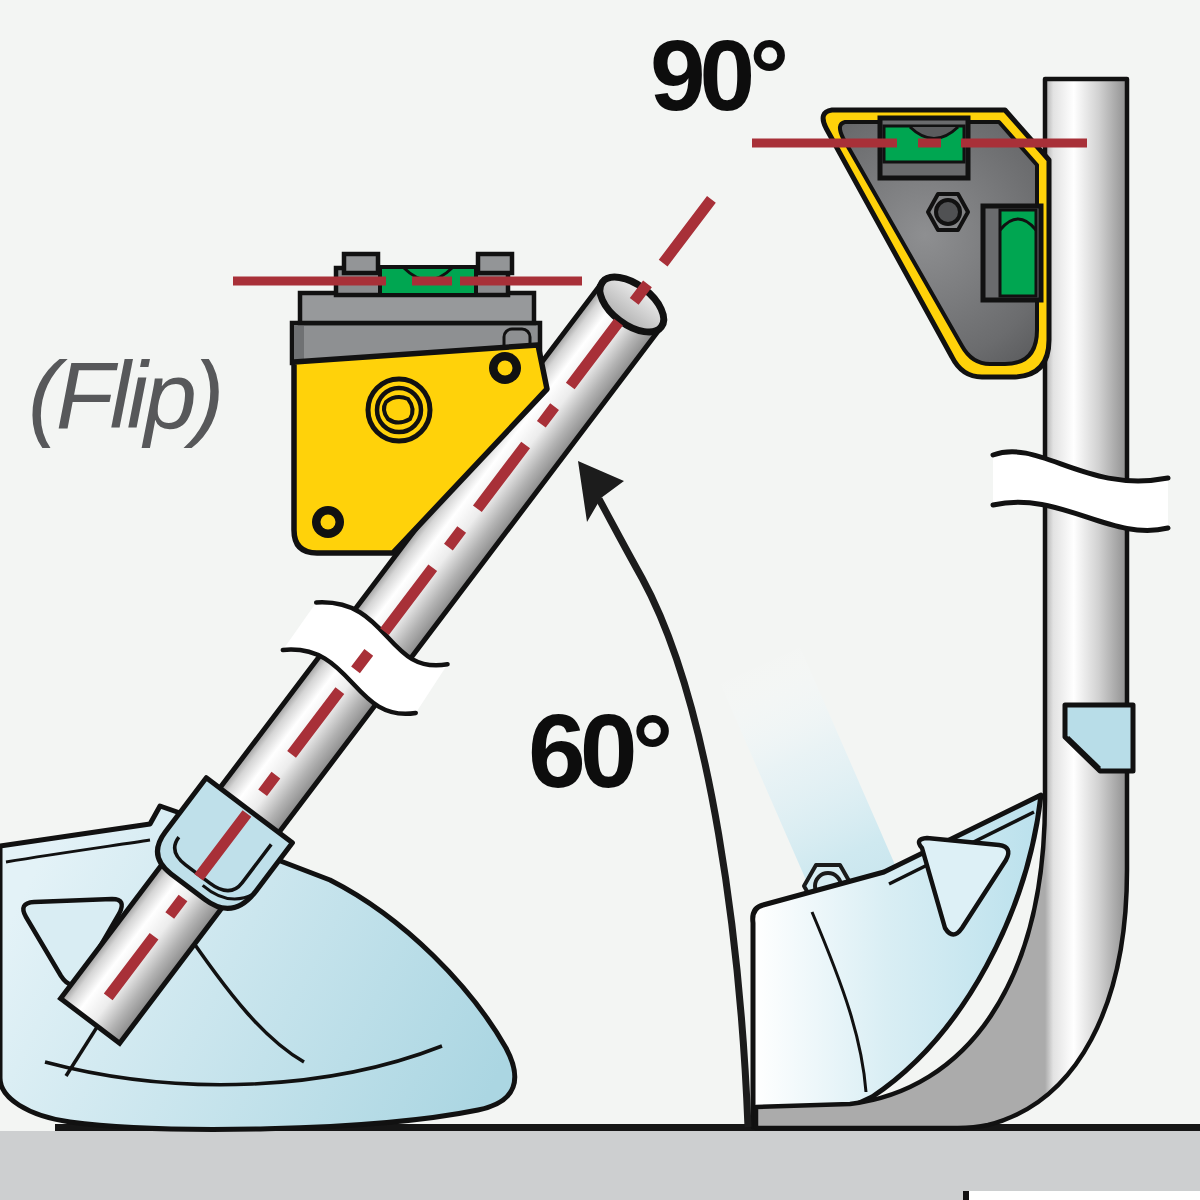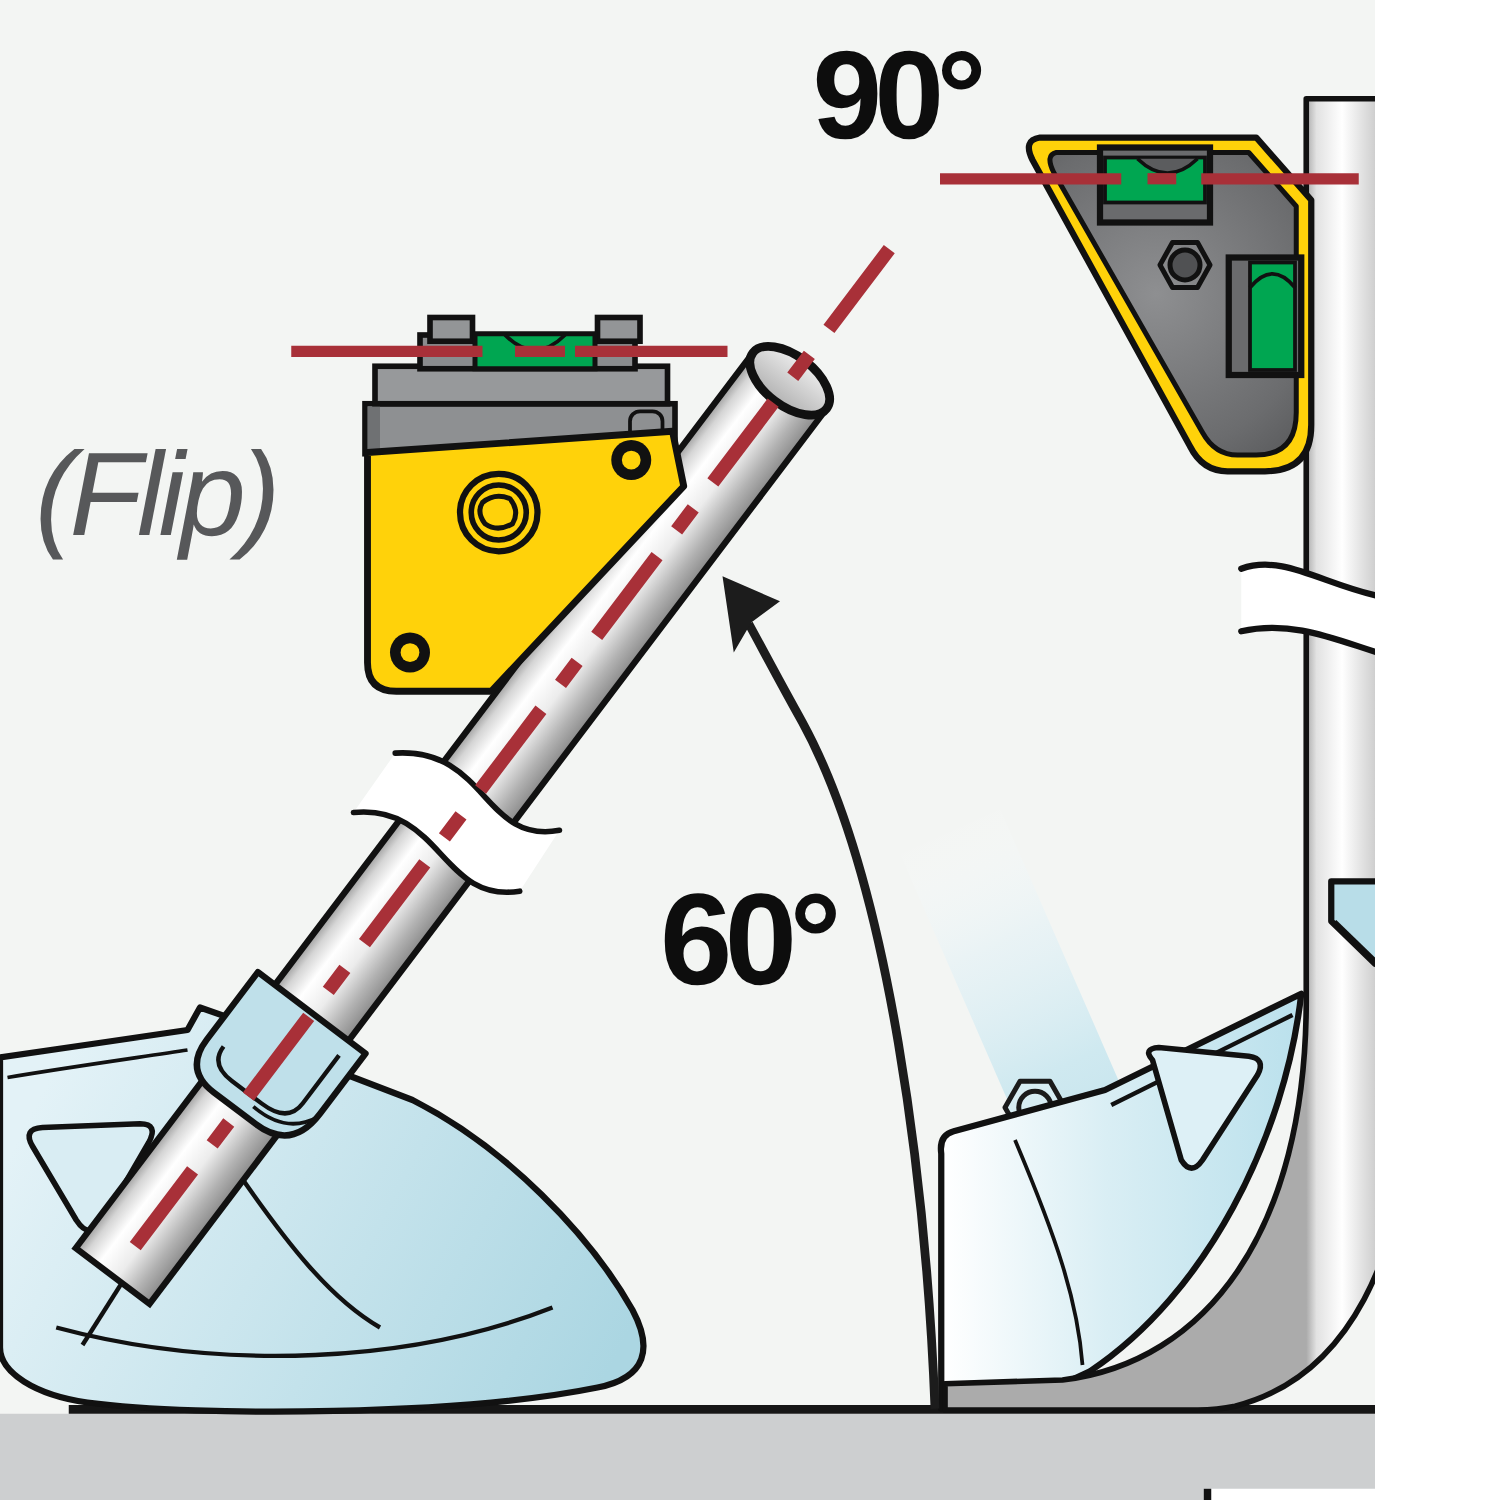--- a/index.html
+++ b/index.html
@@ -1,16 +1,16 @@
 <!DOCTYPE html>
 <html style="--background: #f3f5f3; --floor: #cdcfd0; --floor-line: #161616; --level-body-yellow: #ffd20a; --level-face-gray: #6f7072; --vial-green: #00a651; --reference-line-red: #a83038; --bender-blue: #c7e5ee; --pipe-silver: #c9c9c9; --outline-black: #111111; --flip-text-gray: #57585a;"><head>
 <meta charset="utf-8">
 <style>
   html,body{margin:0;padding:0;background:#ffffff;}
-  .stage{width:1100px;height:1200px;position:relative;overflow:hidden;text-align:center;}
+  .stage{width:1200px;height:1200px;position:relative;overflow:hidden;text-align:center;}
   svg{display:block;}
   text{font-family:"Liberation Sans", sans-serif;}
   .angle-label{font-weight:bold;fill:#0d0d0d;letter-spacing:-6px;}
   .flip-label{font-style:italic;fill:#57585a;letter-spacing:-4px;}
 </style>
 </head>
 <body>
 
 <div class="stage">
 <svg width="1200" height="1200" viewBox="0 0 1200 1200">

